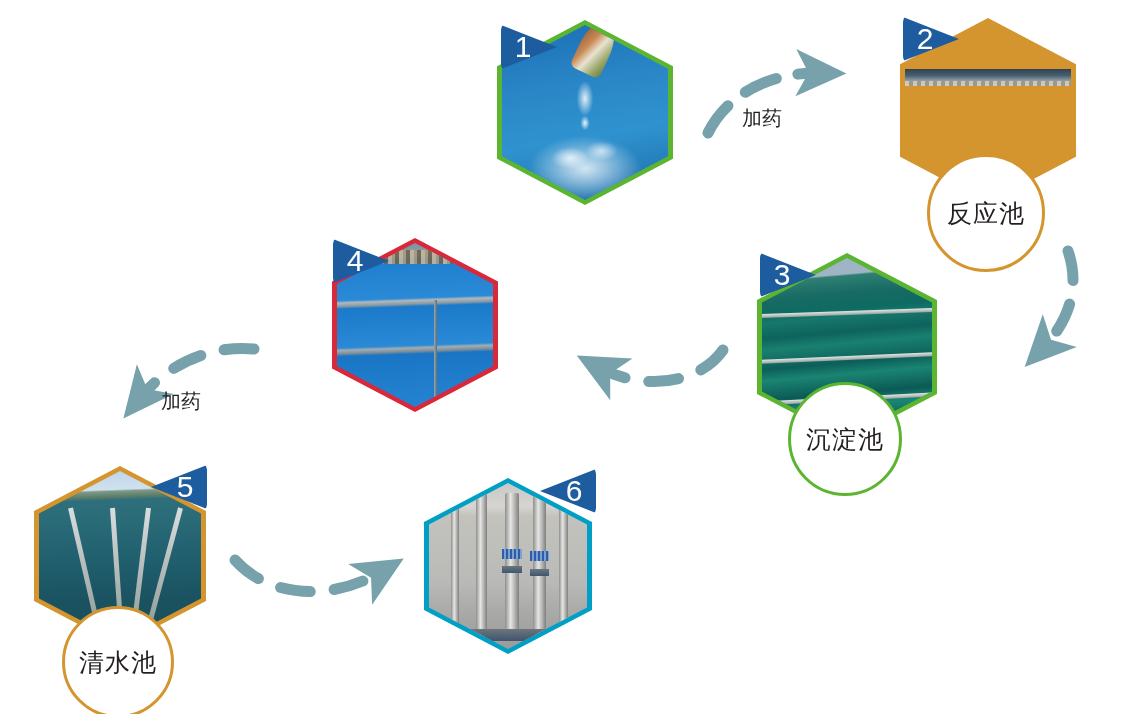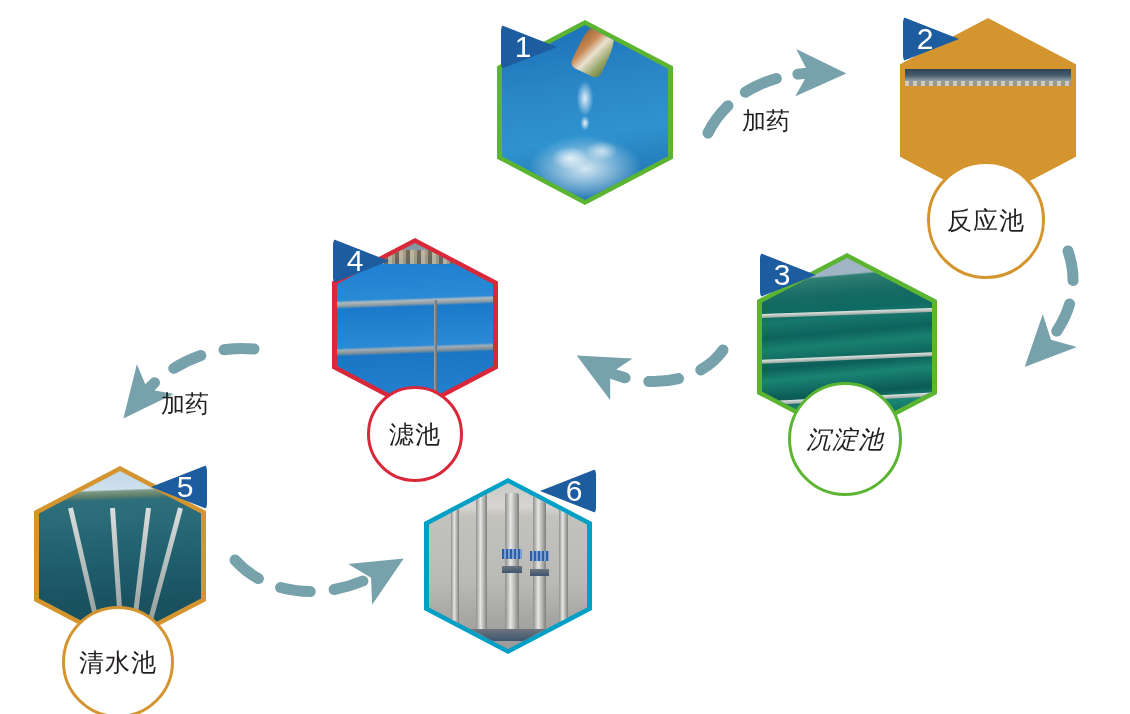--- a/index.html
+++ b/index.html
@@ -157,21 +157,21 @@
   }
   .label-circle span{
     color:#231f20;font-size:25px;letter-spacing:1px;
     font-family:"DejaVu Sans","Liberation Sans",sans-serif;
     white-space:nowrap;
   }
 
   
   #arrows{position:absolute;left:0;top:0;width:1130px;height:714px;z-index:4;}
   .arrow-label{
-    position:absolute;z-index:5;color:#231f20;font-size:24px;
+    position:absolute;z-index:5;color:#231f20;font-size:20px;
     font-family:"DejaVu Sans","Liberation Sans",sans-serif;white-space:nowrap;
   }
 </style>
 </head>
 <body>
 
 <div id="stage">
 
   <svg id="arrows" viewBox="0 0 1130 714" xmlns="http://www.w3.org/2000/svg">
     <defs>
@@ -213,57 +213,54 @@
       <div class="hex-img ph-sunset">
         <div class="band"></div>
         <div class="band2"></div>
       </div>
     </div>
   </div>
   <div class="badge" style="left:903px;top:14px;">
     <div class="tri"></div>
     <div class="num">2</div>
   </div>
-  <div class="label-circle" style="left:927px;top:161px;width:118px;height:118px;border:3px solid #d4952f;">
+  <div class="label-circle" style="left:927px;top:154px;width:118px;height:118px;border:3px solid #d4952f;">
     <span>反应池</span>
   </div>
 
   <div class="node" style="left:757px;top:253px;width:180px;height:188px;">
     <div class="hex-wrap">
       <div class="hex-border" style="background:#5cb531;"></div>
       <div class="hex-img ph-sed">
         <div class="rail" style="top:30%;transform:rotate(-2deg);"></div>
         <div class="rail" style="top:55%;transform:rotate(-2.5deg);"></div>
         <div class="rail" style="top:78%;transform:rotate(-3deg);"></div>
       </div>
     </div>
   </div>
   <div class="badge" style="left:760px;top:250px;">
     <div class="tri"></div>
     <div class="num">3</div>
   </div>
-  <div class="label-circle" style="left:788px;top:382px;width:114px;height:114px;border:3px solid #5cb531;font-style:italic;">
+  <div class="label-circle" style="left:788px;top:382px;width:114px;height:114px;border:3px solid #5cb531;">
     <span>沉淀池</span>
   </div>
 
   <div class="node" style="left:332px;top:238px;width:166px;height:174px;">
     <div class="hex-wrap">
       <div class="hex-border" style="background:#d8283a;"></div>
       <div class="hex-img ph-filter">
         <div class="beam"></div>
         <div class="post"></div>
       </div>
     </div>
   </div>
   <div class="badge" style="left:333px;top:236px;">
     <div class="tri"></div>
     <div class="num">4</div>
-  </div>
-  <div class="label-circle" style="left:367px;top:386px;width:96px;height:96px;border:3px solid #d8283a;">
-    <span>滤池</span>
   </div>
 
   <div class="node" style="left:34px;top:466px;width:172px;height:180px;">
     <div class="hex-wrap">
       <div class="hex-border" style="background:#d4952f;"></div>
       <div class="hex-img ph-clear">
         <div class="lane" style="left:18%;top:22%;width:3%;height:78%;transform:rotate(-13deg);"></div>
         <div class="lane" style="left:44%;top:22%;width:3%;height:78%;transform:rotate(-4deg);"></div>
         <div class="lane" style="left:66%;top:22%;width:3%;height:78%;transform:rotate(7deg);"></div>
         <div class="lane" style="left:86%;top:22%;width:3%;height:78%;transform:rotate(15deg);"></div>

